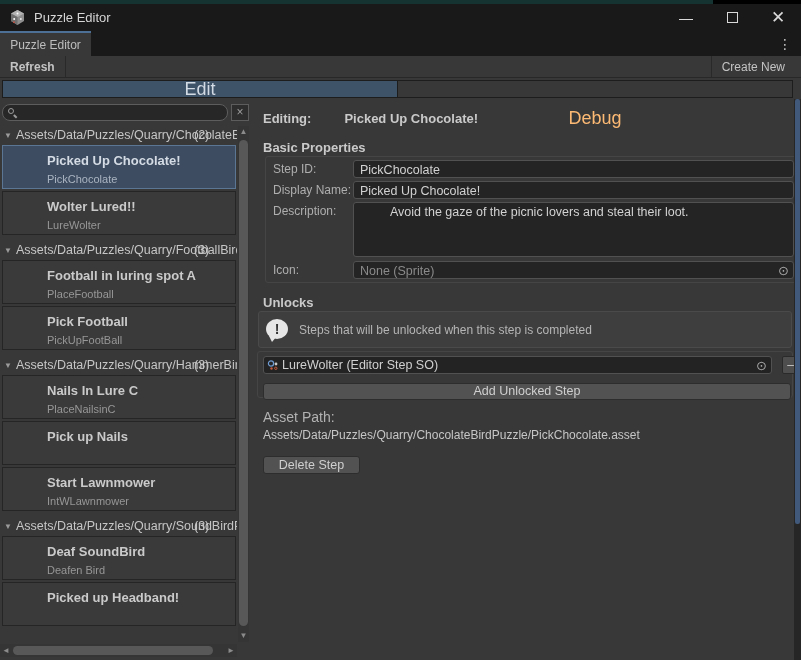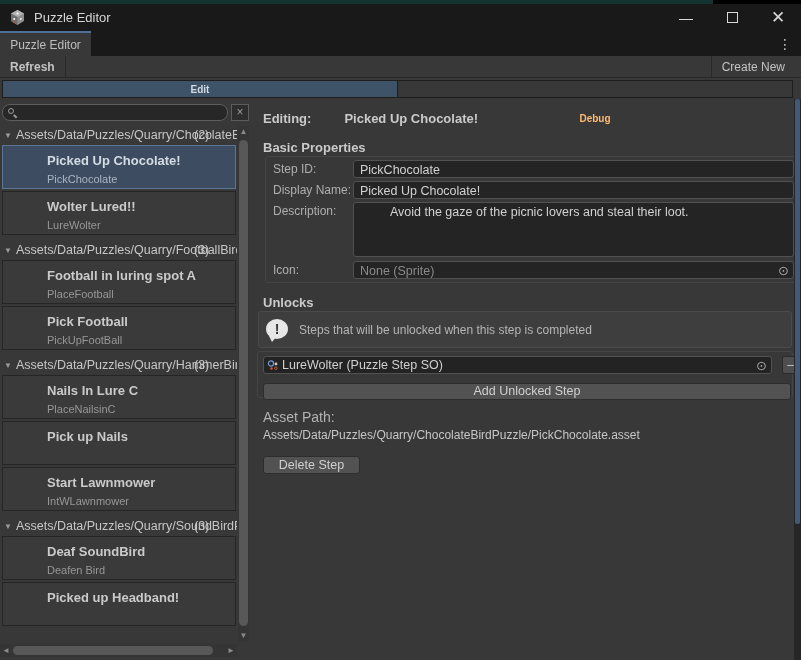--- a/index.html
+++ b/index.html
@@ -34,21 +34,21 @@
   .toolbar { position:absolute; left:0; top:56px; width:801px; height:22px; background:#383838;
              border-bottom:1px solid #282828; }
   .tb-btn { position:absolute; top:0; height:21px; display:flex; align-items:center;
             padding:0 10px; color:#c3c3c3; font-size:12px; }
   .tb-refresh { left:0; border-right:1px solid #292929;font-weight:bold; }
   .tb-create { right:6px; border-left:1px solid #292929; }
 
   
   .mode-row { position:absolute; left:2px; top:80px; width:791px; height:18px; display:flex;
               border:1px solid #1d1d1d; }
-  .mode-tab { flex:1; display:flex; align-items:center; justify-content:center; font-size:10px;font-weight:bold; }
+  .mode-tab { flex:1; display:flex; align-items:center; justify-content:center; font-size:18px; }
   .mode-edit { background:#3e5268; color:#d2dae4; border-right:1px solid #1d1d1d; }
   .mode-debug { background:#565656; color:#fdba74;margin-top:37px; }
 
   
   .sidebar { position:absolute; left:0; top:99px; width:250px; height:561px; }
   .search-row { position:absolute; left:2px; top:5px; width:246px; height:17px; }
   .search-input { position:absolute; left:0; top:0; width:226px; height:17px; background:#272727;
                   border:1px solid #5d5d5d; border-radius:8px; display:flex; align-items:center;
                   padding-left:5px; }
   .mag-icon { position:relative; width:10px; height:10px; }
@@ -303,21 +303,21 @@
     </div>
 
     <div class="unlock-box">
       <div class="obj-row">
         <svg class="obj-icon" viewBox="0 0 13 13">
           <circle cx="4" cy="4.5" r="2.6" fill="none" stroke="#6e9bd1" stroke-width="1.2"></circle>
           <circle cx="9" cy="5" r="1.4" fill="#c9c9c9"></circle>
           <circle cx="4.5" cy="9.5" r="1.2" fill="#c75b3e"></circle>
           <circle cx="8.8" cy="9.3" r="1.2" fill="none" stroke="#c75b3e" stroke-width="1"></circle>
         </svg>
-        <span>LureWolter (Puzzle Step SO)</span>
+        <span>LureWolter (Editor Step SO)</span>
         <span class="picker">⊙</span>
       </div>
       <div class="minus-btn">–</div>
       <div class="add-btn">Add Unlocked Step</div>
     </div>
 
     <div class="asset-label">Asset Path:</div>
     <div class="asset-value">Assets/Data/Puzzles/Quarry/ChocolateBirdPuzzle/PickChocolate.asset</div>
     <div class="delete-btn">Delete Step</div>
   </div>

